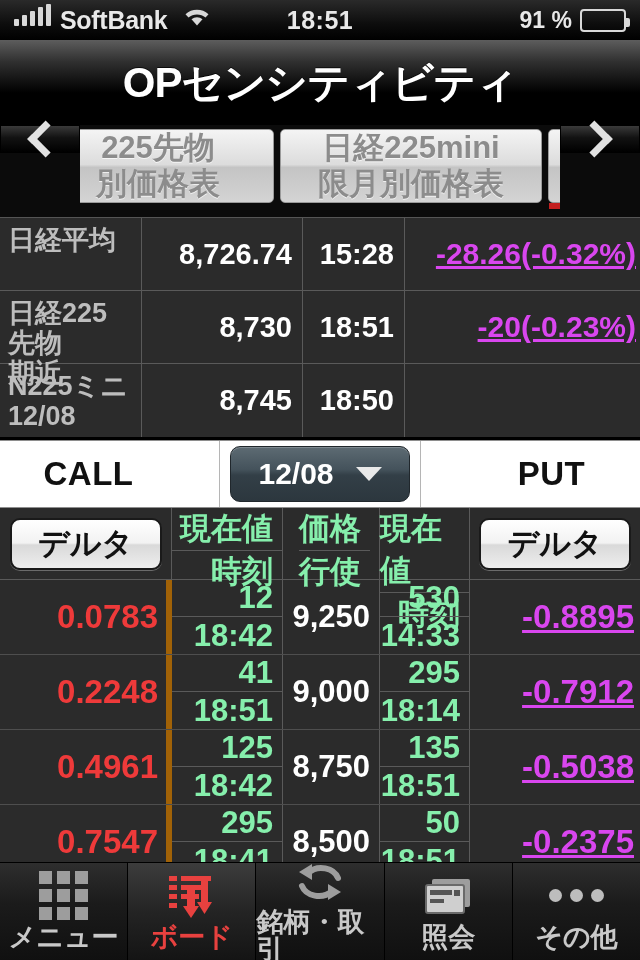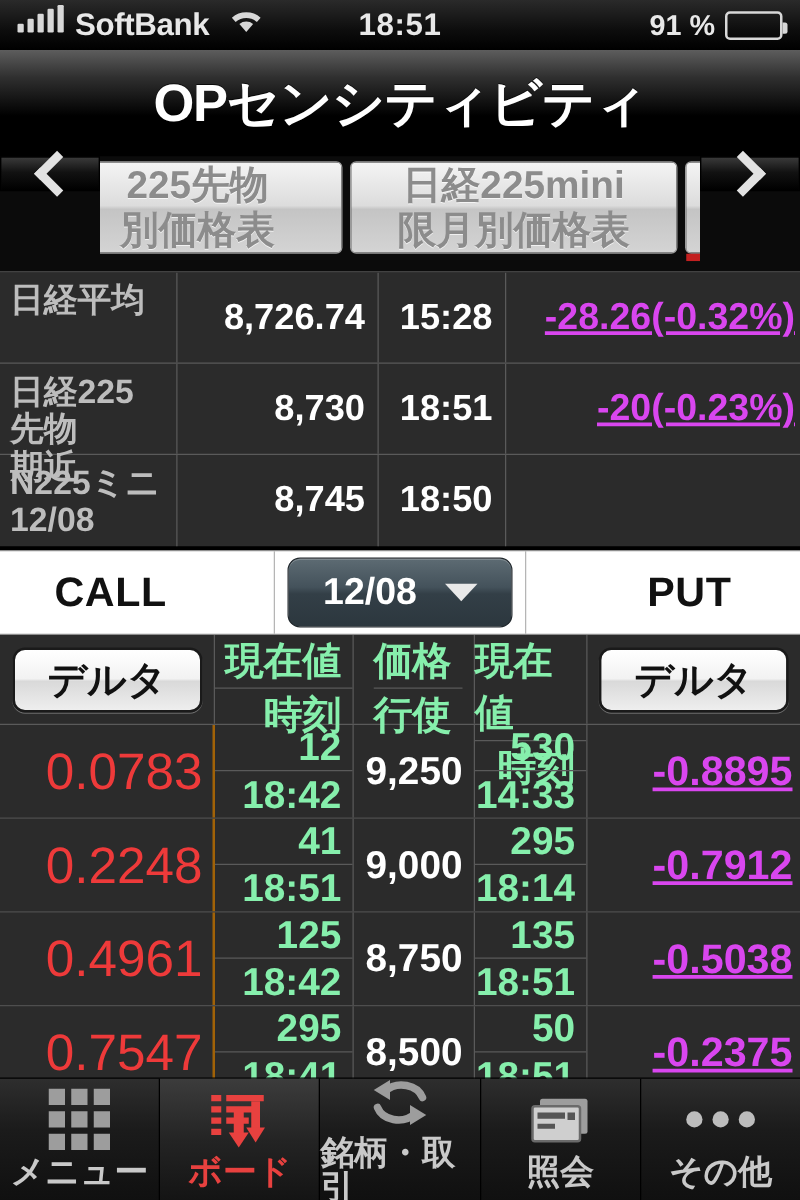--- a/index.html
+++ b/index.html
@@ -134,22 +134,22 @@
   }
   .dd-text { color:#fff; font-size:30px; font-weight:bold; }
   .caret { width:0;height:0;border-left:13px solid transparent;
            border-right:13px solid transparent;border-top:14px solid #e9e9e9; }
 
   
   .chain { width:100%; background:#2b2b2b; }
   .ch-head { display:flex; height:72px; border-bottom:1px solid #5a5a5a; }
   .ch-row  { display:flex; height:75px; border-bottom:1px solid #4e4e4e; }
   .col-delta  { flex:0 0 172px; display:flex; align-items:center; justify-content:flex-end;
-                padding-right:8px; font-size:41px; font-weight:normal;
-                border-right:2px solid #a16207; }
+                padding-right:8px; font-size:33px; font-weight:bold;
+                border-right:6px solid #a16207; }
   .col-cur    { flex:0 0 111px; border-right:1px solid #5a5a5a; }
   .col-strike { flex:0 0 97px;  border-right:1px solid #5a5a5a;
                 display:flex; align-items:center; justify-content:flex-end;
                 padding-right:9px; color:#fff; font-size:31px; font-weight:bold; }
   .col-cur2   { flex:0 0 90px;  border-right:1px solid #5a5a5a; }
   .col-delta2 { flex:1 1 auto;  display:flex; align-items:center; justify-content:flex-end;
                 padding-right:6px; font-size:33px; font-weight:bold; }
   .stack { display:flex; flex-direction:column; height:100%; }
   .stack > div {
     flex:1 1 50%; display:flex; align-items:center; justify-content:flex-end;

